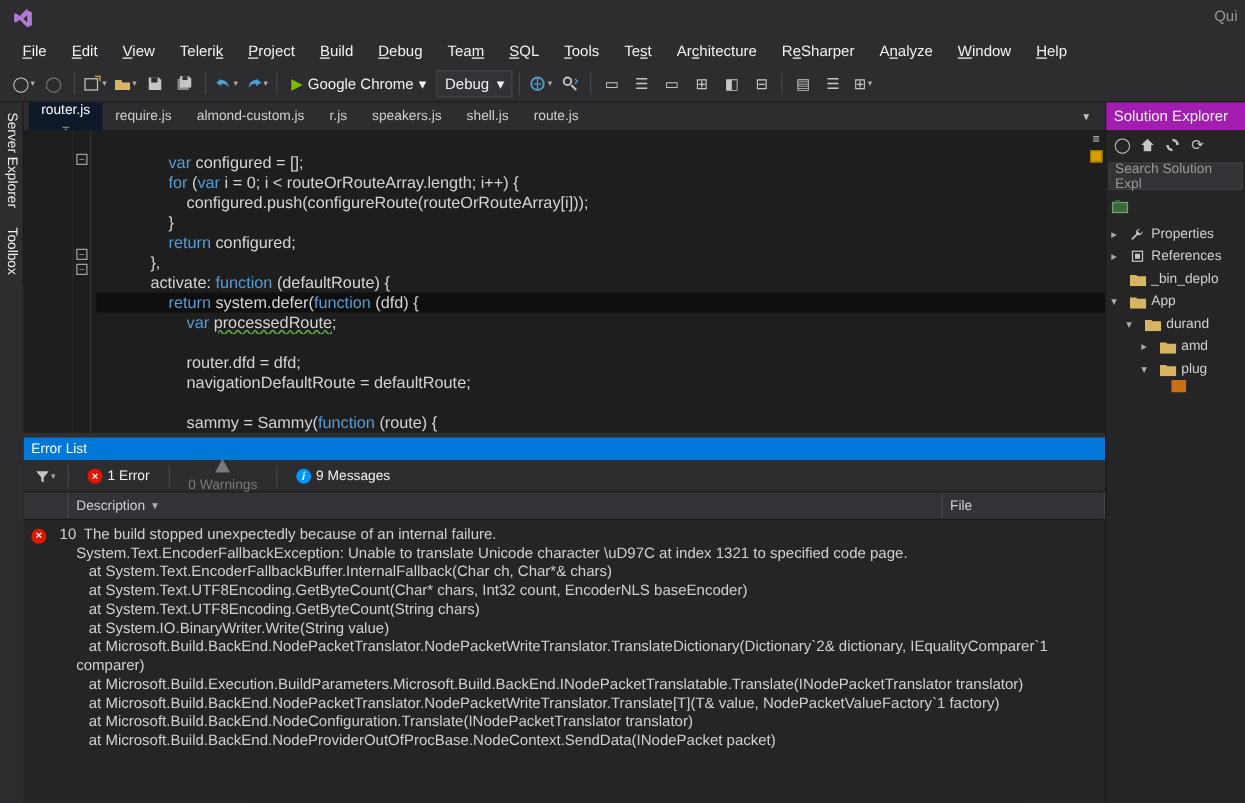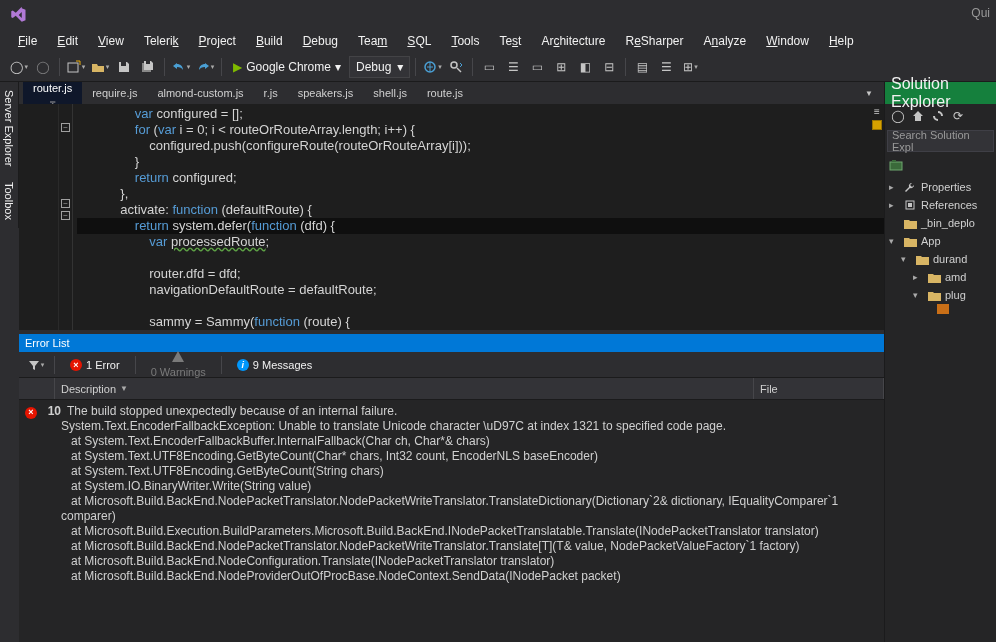--- a/index.html
+++ b/index.html
@@ -36,21 +36,21 @@
 .doc-tab.active { background: #0f172a; color: #fff; flex-direction: column; }
 .doc-tab .close { font-size: 10px; color: #999; }
 .doc-tab .pin { font-size: 10px; color: #999; }
 .doc-tabs-right { margin-left: auto; display: flex; align-items: center; gap: 2px; }
 
 
 .code-editor { flex: 1; display: flex; background: #1e1e1e; font-family: Consolas, monospace; font-size: 13px; line-height: 16px; overflow: hidden; position: relative; }
 .code-gutter { width: 40px; background: #1e1e1e; border-right: 1px solid #2a2a2a; }
 .fold-gutter { width: 14px; background: #1e1e1e; border-right: 1px solid #333; display: flex; flex-direction: column; }
 .fold-box { width: 9px; height: 9px; border: 1px solid #a0a0a0; display: flex; align-items: center; justify-content: center; font-size: 8px; color: #a0a0a0; margin: 3px 0 0 2px; line-height: 5px; cursor: pointer;}
-.code-content { flex: 1; padding: 2px 0 0 4px; white-space: pre; color: #dcdcaa; overflow: hidden; }
+.code-content { flex: 1; padding: 18px 0 0 4px; white-space: pre; color: #dcdcaa; overflow: hidden; }
 .code-line { height: 16px; }
 .kw { color: #569cd6; }
 .pln { color: #d4d4d4; }
 .highlight-line { background: #0f0f0f; }
 .warn-sq { text-decoration: underline wavy #5fa646; }
 .right-widget { position: absolute; top: 0; right: 0; width: 14px; display:flex; flex-direction: column; align-items: center; gap:2px; padding-top:2px;}
 .right-widget .w-btn { width: 12px; height:12px; color:#ccc; font-size:10px; display:flex; align-items:center; justify-content:center; cursor:pointer;}
 .right-widget .warn-ind { width:10px; height:10px; background:#d6a100; border:1px solid #9b7500; }
 
 
@@ -66,27 +66,27 @@
 .el-icon-warn { width: 0; height: 0; border-left: 6px solid transparent; border-right: 6px solid transparent; border-bottom: 11px solid #7a7a7a; display: inline-block; }
 .el-icon-info { width: 12px; height: 12px; border-radius: 50%; background: #0097fb; display: inline-flex; align-items: center; justify-content: center; color: #fff; font-size: 9px; font-weight: bold; font-style: italic; }
 .el-cols { height: 22px; background: #333337; display: flex; align-items: stretch; border-bottom: 1px solid #1b1b1c; }
 .el-col { display: flex; align-items: center; padding: 0 6px; font-size: 11px; color: #d0d0d0; border-right: 1px solid #46464a; }
 .el-col.icon { width: 36px; }
 .el-col.desc { flex: 1; }
 .el-col.file { width: 130px; }
 .el-col .sort { font-size: 8px; margin-left: 4px; color: #aaa; }
 .el-body { flex: 1; overflow: auto; background: #252526; padding: 4px 6px; font-size: 12px; color: #d0d0d0; line-height: 15px; }
 .el-row { display: flex; align-items: flex-start; gap: 6px; }
-.el-row .idx { width: 16px; text-align: right; font-weight: bold; }
+.el-row .idx { width: 16px; text-align: right; }
 .el-row .icon-cell { width: 14px; }
 .el-trace { padding-left: 36px; white-space: pre-wrap; word-break: break-word; }
 
 
 .sol-explorer { width: 112px; background: #252526; display: flex; flex-direction: column; border-left: 1px solid #1b1b1c; }
-.sol-header { height: 22px; background: #15803d; display: flex; align-items: center; padding: 0 6px; font-size: 16px; color: #f1f1f1; }
+.sol-header { height: 22px; background: #a21caf; display: flex; align-items: center; padding: 0 6px; font-size: 12px; color: #f1f1f1; }
 .sol-toolbar { height: 24px; display: flex; align-items: center; padding: 0 4px; gap: 2px; }
 .sol-toolbar .tb-btn { width: 18px; height: 18px; }
 .sol-search { height: 22px; background: #333337; border: 1px solid #3f3f46; margin: 2px; padding: 0 4px; display: flex; align-items: center; color: #999; font-size: 11px; }
 .sol-tree { flex: 1; overflow: hidden; font-size: 11px; padding: 2px 0; }
 .tree-row { display: flex; align-items: center; height: 18px; padding-left: 4px; gap: 4px; color: #d0d0d0; cursor: pointer; white-space: nowrap; }
 .tree-exp { width: 10px; font-size: 9px; color: #aaa; }
 .tree-icon { width: 14px; height: 14px; display: flex; align-items: center; justify-content: center; font-size: 11px; }
 .tree-icon.folder { color: #d8b564; }
 .tree-icon.wrench { color: #c5c5c5; }
 .tree-icon.ref { color: #c5c5c5; }

